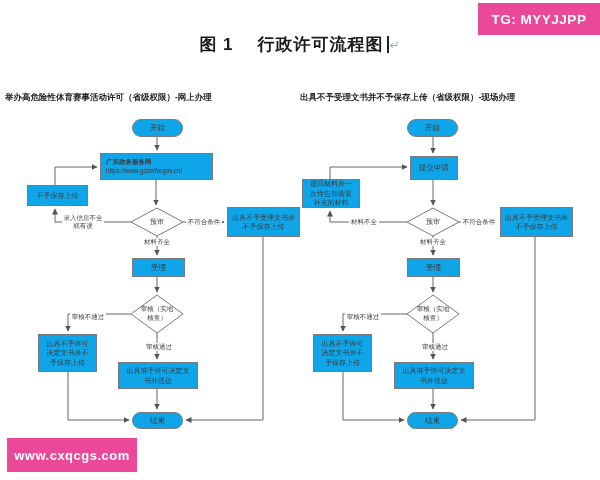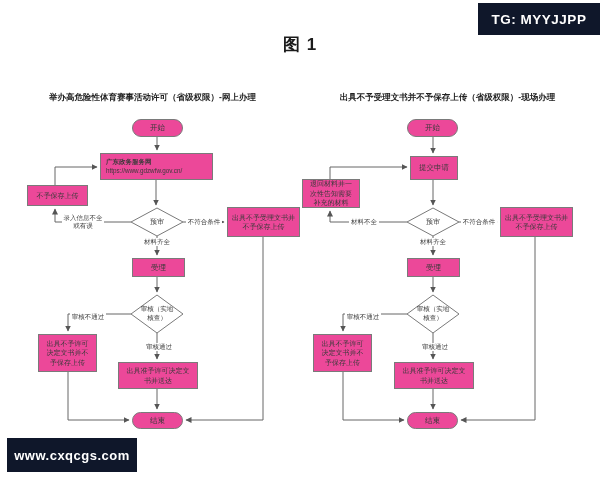--- a/index.html
+++ b/index.html
@@ -11,32 +11,32 @@
   }
   
   .title-row{
     position:absolute;top:33px;left:0;width:600px;
     display:flex;justify-content:center;align-items:center;gap:24px;
     font-size:17px;font-weight:bold;color:#1b1b1b;letter-spacing:1px;
   }
   .cursor-bar{display:inline-block;width:2px;height:17px;background:#222;margin-left:3px;}
   .return-mark{font-size:12px;font-weight:normal;color:#8fa9c6;margin-left:1px;}
   
-  .wm{position:absolute;background:#0f172a;color:#fff;display:flex;align-items:center;justify-content:center;
+  .wm{position:absolute;background:#ec4899;color:#fff;display:flex;align-items:center;justify-content:center;
       font-weight:bold;letter-spacing:.5px;}
   .wm-top{top:3px;left:478px;width:122px;height:32px;font-size:13.5px;}
   .wm-bottom{top:438px;left:7px;width:130px;height:34px;font-size:13px;}
   
-  .subtitle{position:absolute;top:92px;text-align:center;font-size:8.5px;font-weight:bold;color:#222;}
+  .subtitle{position:absolute;top:92px;text-align:left;font-size:8.5px;font-weight:bold;color:#222;}
   .subtitle.l{left:5px;width:295px;}
   .subtitle.r{left:300px;width:295px;}
   
   svg.flow{position:absolute;top:0;left:0;z-index:1;}
   
-  .node{position:absolute;z-index:2;box-sizing:border-box;background:#ec4899;border:1px solid #7a7a7a;
+  .node{position:absolute;z-index:2;box-sizing:border-box;background:#0ea5e9;border:1px solid #7a7a7a;
         display:flex;flex-direction:column;align-items:center;justify-content:center;
         text-align:center;color:#3a3a3a;font-size:7px;line-height:9.5px;}
   .pill{border-radius:9px;font-size:7.5px;}
   .dlabel{position:absolute;z-index:3;text-align:center;font-size:7px;line-height:8.5px;color:#3a3a3a;}
   .elabel{position:absolute;z-index:3;background:#fff;text-align:center;font-size:6.5px;line-height:8px;color:#444;}
   
   .n-l-start{left:132px;top:119px;width:51px;height:18px;}
   .n-l-portal{left:100px;top:153px;width:113px;height:27px;align-items:flex-start;padding-left:5px;
               font-size:6.5px;line-height:8.5px;text-align:left;}
   .n-l-portal .pname{font-weight:bold;}
@@ -71,20 +71,25 @@
   .el-r-mismatch{left:461px;top:218px;width:36px;}
   .el-r-complete{left:419px;top:238px;width:28px;}
   .el-r-fail{left:345px;top:313px;width:36px;}
   .el-r-pass{left:420px;top:343px;width:30px;}
 </style>
 </head>
 <body>
 
 <div class="title-row">
   <span>图 1</span>
+  <span style="display:flex;align-items:center;">
+    <span>行政许可流程图</span>
+    <span class="cursor-bar"></span>
+    <span class="return-mark">↵</span>
+  </span>
 </div>
 
 <div class="wm wm-top">TG: MYYJJPP</div>
 <div class="wm wm-bottom">www.cxqcgs.com</div>
 
 <div class="subtitle l">举办高危险性体育赛事活动许可（省级权限）-网上办理</div>
 <div class="subtitle r">出具不予受理文书并不予保存上传（省级权限）-现场办理</div>
 
 <svg class="flow" width="600" height="480" viewBox="0 0 600 480">
   <defs>

